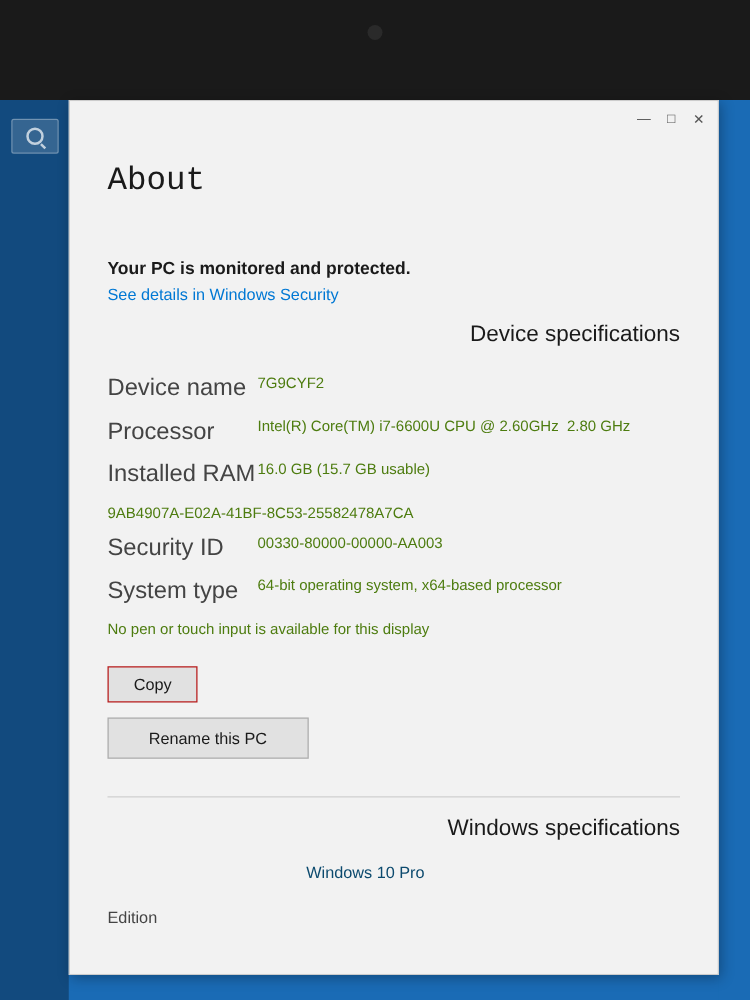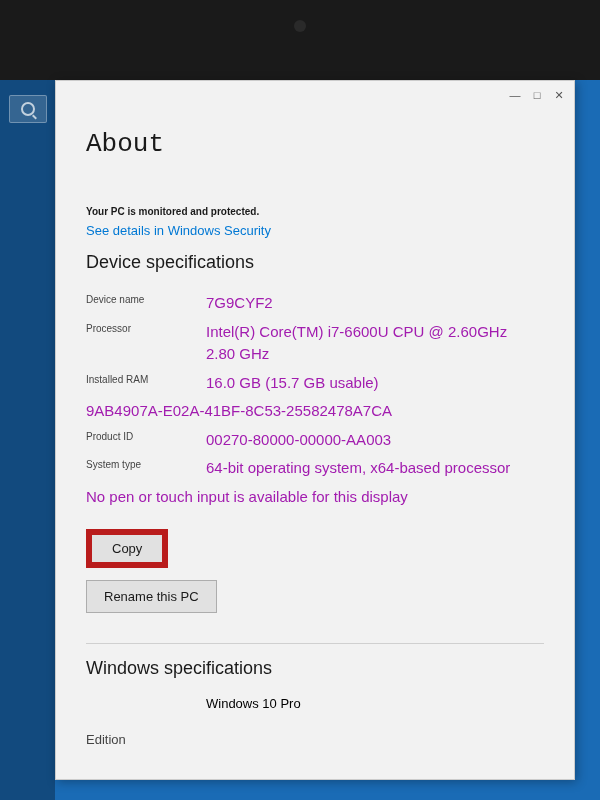--- a/index.html
+++ b/index.html
@@ -129,83 +129,84 @@
 
     .page-title {
       font-size: 26px;
       font-weight: 300;
       color: #1a1a1a;
       margin-bottom: 16px;
       font-family: Liberation Mono, monospace;
     }
 
     .security-status {
-      font-size: 10px;
+      font-size: 14px;
       font-weight: 600;
       color: #1a1a1a;
       margin-bottom: 6px;
       margin-top: 47px;
     }
 
     .security-link {
       font-size: 13px;
       color: #0078d4;
       text-decoration: none;
       margin-bottom: 14px;
       display: block;
     }
 
     .section-title {
       font-size: 18px;
       font-weight: 400;
       color: #1a1a1a;
       margin-bottom: 14px;
       margin-top: 7px;
+      text-align: right;
     }
 
     .specs-table {
       width: 100%;
       margin-bottom: 16px;
     }
 
     .spec-row {
       display: flex;
       padding: 3px 0;
       font-size: 13px;
       line-height: 1.5;
     }
 
     .spec-label {
       color: #444;
       width: 120px;
       flex-shrink: 0;
-      font-size: 10px;
+      font-size: 19px;
     }
 
     .spec-value {
-      color: #a21caf;
+      color: #4d7c0f;
       flex: 1;
-      font-size: 15px;
+      font-size: 12px;
     }
 
     .btn-copy {
       background: #e1e1e1;
-      border: 6px solid #b91c1c;
+      border: 1px solid #b91c1c;
       padding: 6px 20px;
       font-size: 13px;
       cursor: pointer;
       margin-bottom: 12px;
       color: #1a1a1a;
       display: inline-block;
     }
 
     .btn-rename {
       background: #e1e1e1;
       border: 1px solid #adadad;
-      padding: 8px 17px;
+      padding: 8px 32px;
       font-size: 13px;
       cursor: pointer;
       margin-bottom: 20px;
       color: #1a1a1a;
       display: inline-block;
     }
 
     .divider {
       height: 1px;
       background: #d0d0d0;
@@ -219,21 +220,22 @@
     }
 
     .win-spec-label {
       color: #444;
       width: 120px;
       flex-shrink: 0;
       margin-top: 36px;
     }
 
     .win-spec-value {
-      color: #000000;
+      color: #0c4a6e;
+      margin-left: 39px;
     }
 
     
     .desktop-bg {
       position: absolute;
       right: 0;
       top: 80px;
       width: 25px;
       height: 720px;
       background: #1a6bb5;
@@ -286,22 +288,22 @@
       <span class="spec-value">Intel(R) Core(TM) i7-6600U CPU @ 2.60GHz&nbsp; 2.80 GHz</span>
     </div>
     <div class="spec-row">
       <span class="spec-label">Installed RAM</span>
       <span class="spec-value">16.0 GB (15.7 GB usable)</span>
     </div>
     <div class="spec-row">
       <span class="spec-value">9AB4907A-E02A-41BF-8C53-25582478A7CA</span>
     </div>
     <div class="spec-row">
-      <span class="spec-label">Product ID</span>
-      <span class="spec-value">00270-80000-00000-AA003</span>
+      <span class="spec-label">Security ID</span>
+      <span class="spec-value">00330-80000-00000-AA003</span>
     </div>
     <div class="spec-row">
       <span class="spec-label">System type</span>
       <span class="spec-value">64-bit operating system, x64-based processor</span>
     </div>
     <div class="spec-row">
       <span class="spec-value">No pen or touch input is available for this display</span>
     </div>
 
     <br>

